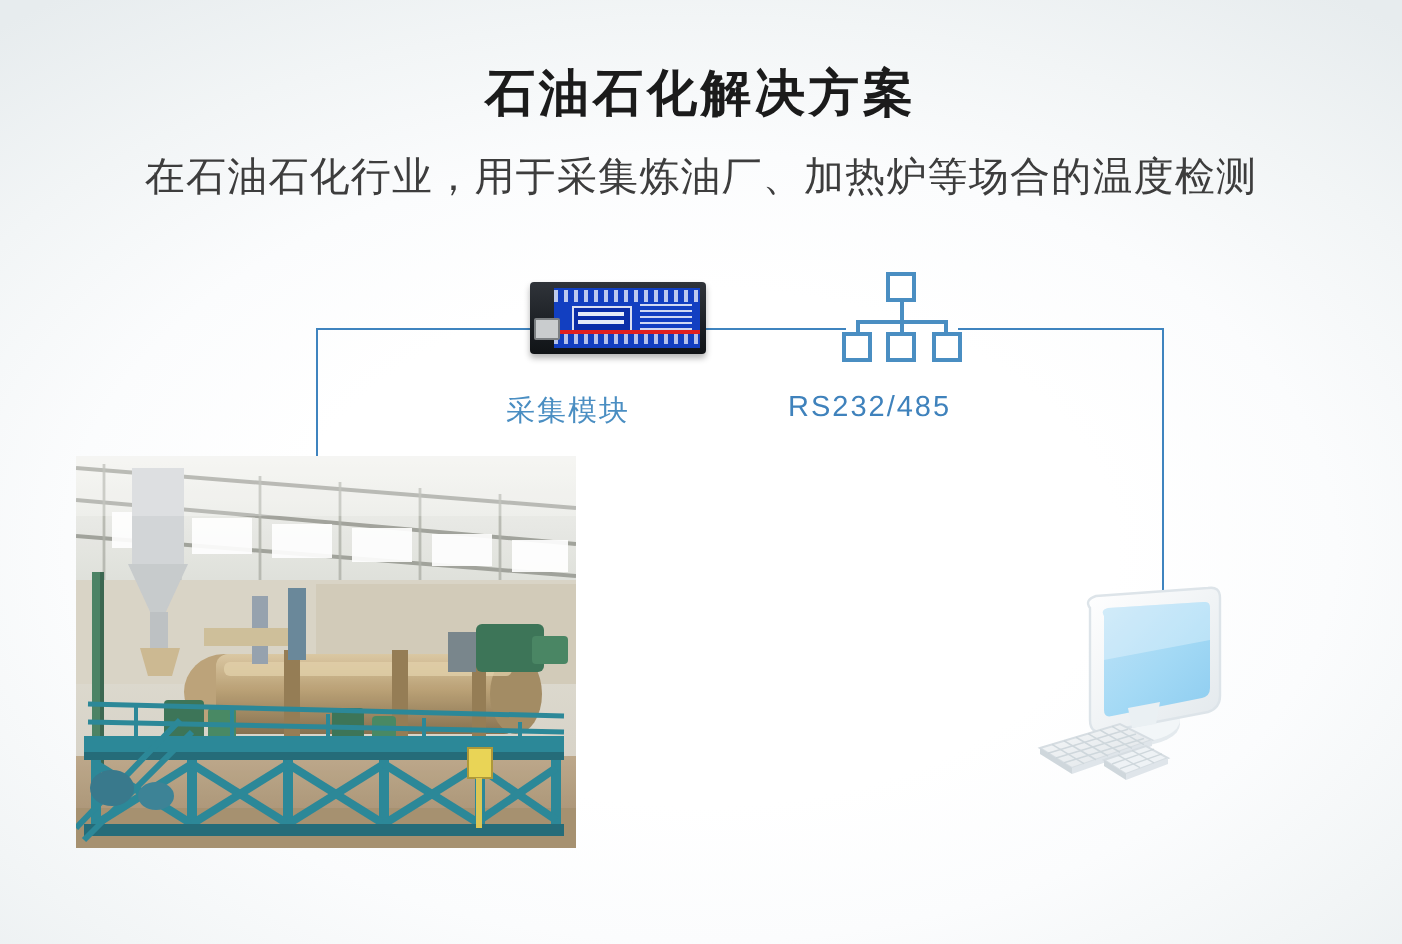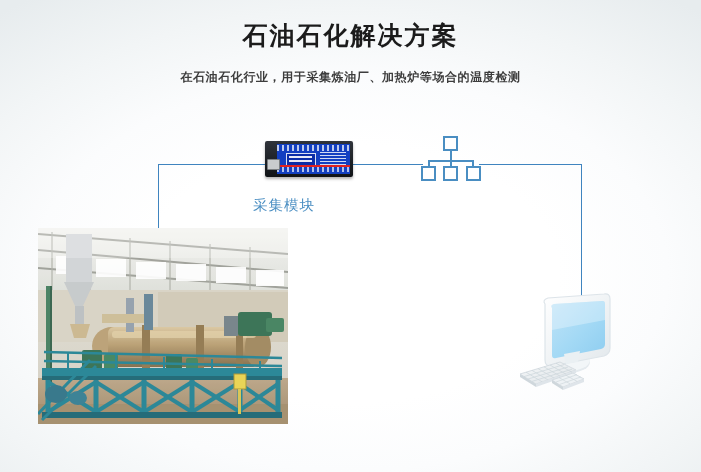--- a/index.html
+++ b/index.html
@@ -29,29 +29,29 @@
     top: 18px;
     width: 701px;
     text-align: center;
   }
   #page-title {
     font-size: 25px;
     font-weight: bold;
     color: #1b1b1b;
     letter-spacing: 2px;
     line-height: 34px;
-    margin: 0;
+    margin: 12px;
   }
   #page-subtitle {
     margin: 14px 0 0 0;
-    font-size: 12px;
+    font-size: 20px;
     color: #3d3d3d;
     letter-spacing: 0.6px;
     line-height: 22px;
-    font-weight: bold;
+    font-weight: normal;
   }
 
   
   .conn-line {
     position: absolute;
     background: #3f84bf;
   }
   .conn-h { height: 1px; }
   .conn-v { width: 1px; }
 
@@ -239,20 +239,21 @@
     <div class="net-link" style="left:7px; top:24px; width:46px; height:2px;"></div>
     <div class="net-link" style="left:7px; top:24px; width:2px; height:7px;"></div>
     <div class="net-link" style="left:29px; top:24px; width:2px; height:7px;"></div>
     <div class="net-link" style="left:51px; top:24px; width:2px; height:7px;"></div>
     <div class="net-box" style="left:0px; top:30px;"></div>
     <div class="net-box" style="left:22px; top:30px;"></div>
     <div class="net-box" style="left:45px; top:30px;"></div>
   </div>
 
   <div class="diagram-label" id="label-module">采集模块</div>
+  <div class="diagram-label" id="label-protocol">RS232/485</div>
 
   <div id="plant-photo">
     <svg id="photo-inner" viewBox="0 0 250 196" preserveAspectRatio="none">
       <defs>
         <linearGradient id="skyG" x1="0" y1="0" x2="0" y2="1">
           <stop offset="0%" stop-color="#f2f2ee"></stop>
           <stop offset="100%" stop-color="#dadcd6"></stop>
         </linearGradient>
         <linearGradient id="kilnG" x1="0" y1="0" x2="0" y2="1">
           <stop offset="0%" stop-color="#d8c49c"></stop>

